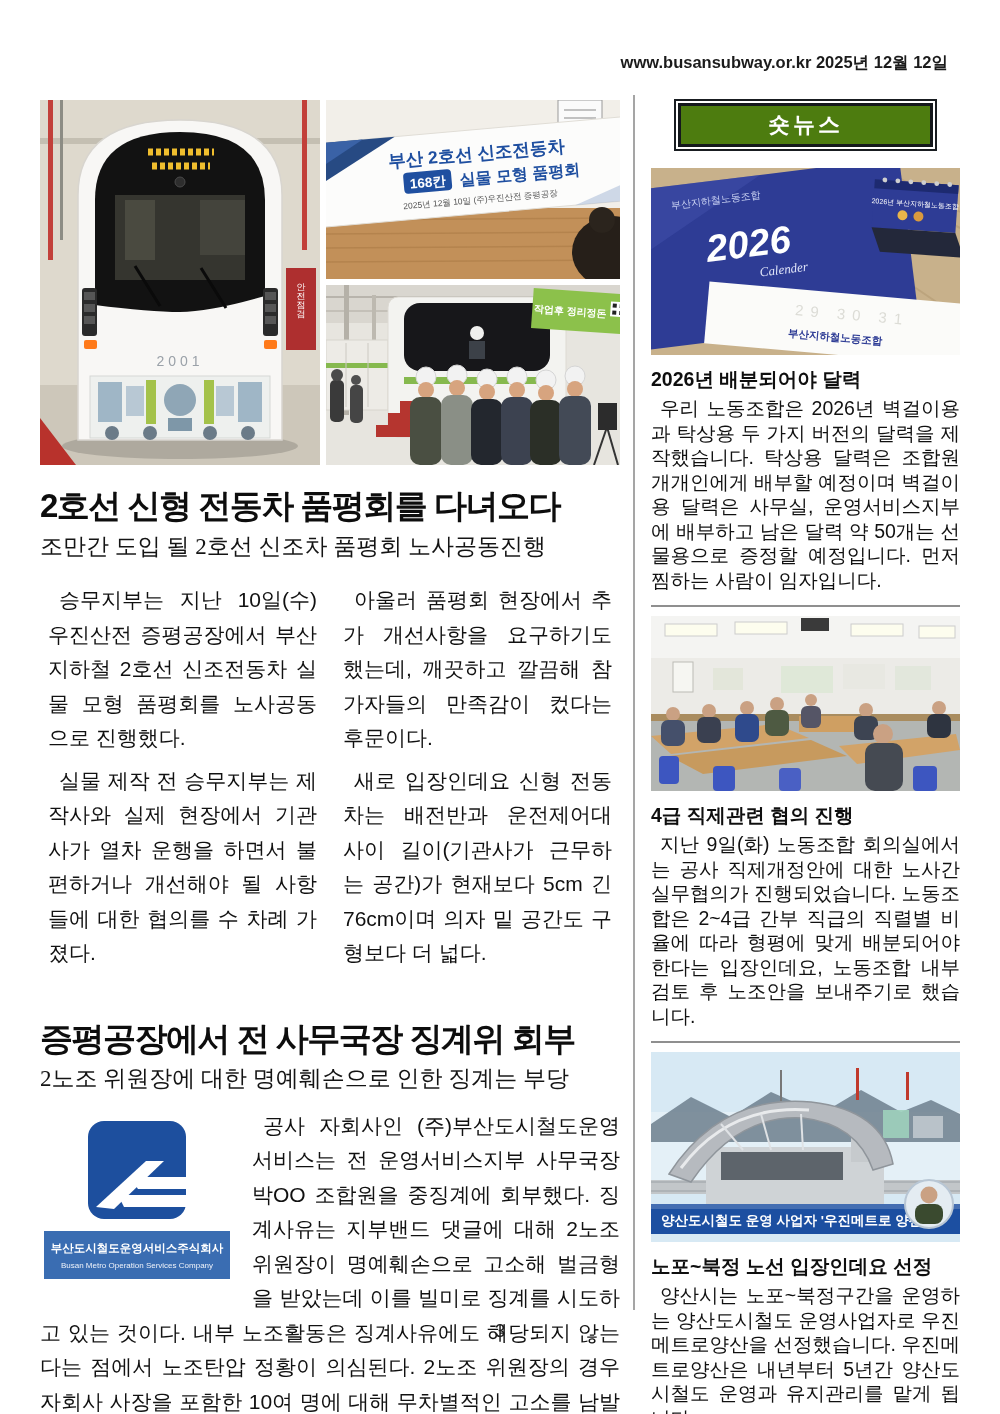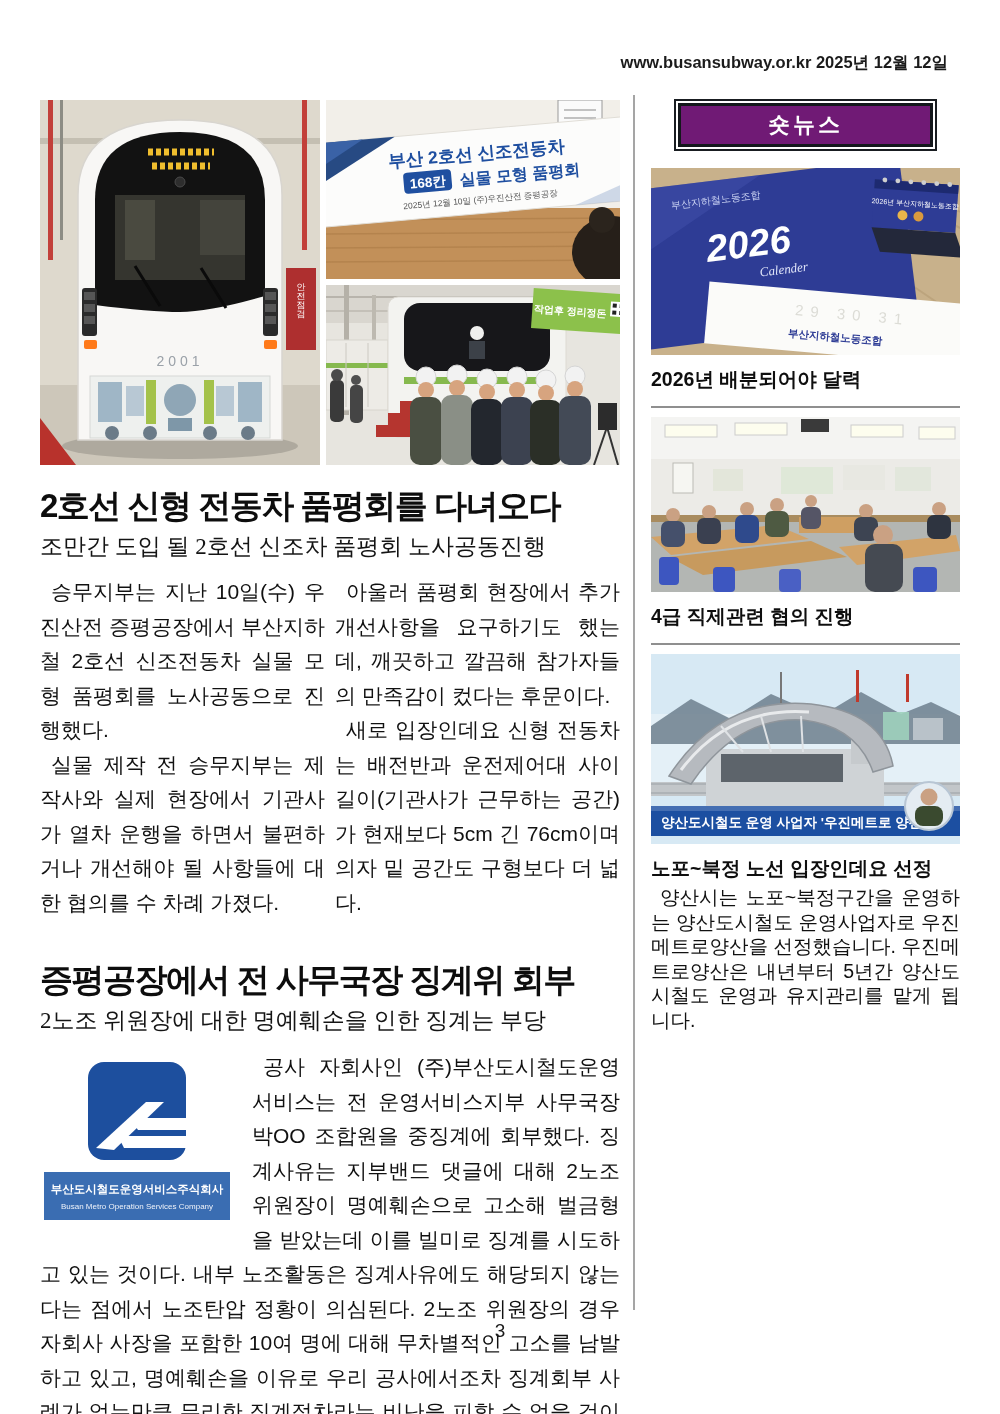--- a/index.html
+++ b/index.html
@@ -9,28 +9,28 @@
   .main-col{position:absolute;left:40px;top:100px;width:580px;}
   .photo-grid{display:flex;gap:6px;height:365px;}
   .photo-stack{display:flex;flex-direction:column;gap:6px;width:294px;}
   .ph{display:block;}
   h1.headline{margin:21px 0 0;font-size:33px;line-height:1.2;font-weight:700;letter-spacing:-1.5px;color:#0d0d0d;white-space:nowrap;}
   h2.subhead{margin:7px 0 0;font-size:23px;line-height:1.2;font-weight:400;color:#141414;
              font-family:"Liberation Serif","DejaVu Serif",serif;white-space:nowrap;}
   .two-col{display:flex;gap:10px;margin-top:15px;}
   .bodycol{width:285px;}
   .bodytext{font-size:21px;line-height:34.5px;text-align:justify;word-break:break-all;color:#111;}
-  .bodytext p{margin:0;text-indent:11px;}
+  .bodytext p{margin:8px;text-indent:11px;}
   .article2-block{margin-top:40px;}
   .article2-body{margin-top:16px;font-size:21px;line-height:34.5px;text-align:justify;word-break:break-all;color:#111;}
   .article2-body p{margin:0;text-indent:11px;}
   .logo-fig{float:left;width:194px;height:172px;margin:6px 18px 4px 0;}
   .v-divider{position:absolute;left:633px;top:95px;width:1.5px;height:1215px;background:#a5a5a5;}
   .right-col{position:absolute;left:651px;top:97px;width:309px;}
-  .shorts-header{width:249px;height:38px;margin:6px auto 0;background:#701a75;border:3px solid #14181c;
+  .shorts-header{width:249px;height:38px;margin:6px auto 0;background:#4d7c0f;border:3px solid #14181c;
                  box-shadow:0 0 0 2px #ffffff,0 0 0 4px #191d21;display:flex;align-items:center;justify-content:center;}
   .shorts-header span{color:#ffffff;font-size:22px;font-weight:700;letter-spacing:3px;}
   .short-photo{margin-top:21px;}
   .short-title{margin:11px 0 3px;font-size:19.5px;font-weight:700;color:#0e0e0e;}
   .short-body{margin:0;font-size:19.5px;line-height:24.5px;text-align:justify;word-break:break-all;color:#111;text-indent:9px;}
   hr.sep{border:none;border-top:2px solid #8f8f8f;margin:13px 0 0;}
   .page-number{position:absolute;left:0;right:0;bottom:72px;text-align:center;font-size:19px;color:#1a1a1a;}
 </style>
 </head>
 <body>
@@ -198,21 +198,21 @@
         <p>실물 제작 전 승무지부는 제작사와 실제 현장에서 기관사가 열차 운행을 하면서 불편하거나 개선해야 될 사항들에 대한 협의를 수 차례 가졌다.</p>
       </div>
       <div class="bodycol bodytext">
         <p>아울러 품평회 현장에서 추가 개선사항을 요구하기도 했는데, 깨끗하고 깔끔해 참가자들의 만족감이 컸다는 후문이다.</p>
         <p>새로 입장인데요 신형 전동차는 배전반과 운전제어대 사이 길이(기관사가 근무하는 공간)가 현재보다 5cm 긴 76cm이며 의자 밑 공간도 구형보다 더 넓다.</p>
       </div>
     </div>
 
     <div class="article2-block">
       <h1 class="headline">증평공장에서 전 사무국장 징계위 회부</h1>
-      <h2 class="subhead">2노조 위원장에 대한 명예훼손을 인한 징계는 부당</h2>
+      <h2 class="subhead">2노조 위원장에 대한 명예훼손으로 인한 징계는 부당</h2>
 
       <div class="article2-body">
         <svg class="logo-fig" viewBox="0 0 194 172">
           <rect width="194" height="172" fill="#ffffff"></rect>
           <rect x="48" y="6" width="98" height="98" rx="16" fill="#1d4f9e"></rect>
           <polygon points="56,92 106,46 124,46 74,94" fill="#ffffff"></polygon>
           <polygon points="90,62 146,62 146,74 98,74" fill="#ffffff"></polygon>
           <polygon points="78,80 146,80 146,92 84,92" fill="#ffffff"></polygon>
           <rect x="4" y="116" width="186" height="48" fill="#3a6db2"></rect>
           <text x="97" y="137" text-anchor="middle" fill="#ffffff" font-size="11.5" font-weight="700">부산도시철도운영서비스주식회사</text>
@@ -258,20 +258,21 @@
           <circle cx="271" cy="14" r="2.4" fill="#cfcfcf"></circle>
           <circle cx="284" cy="14" r="2.4" fill="#cfcfcf"></circle>
           <circle cx="297" cy="14" r="2.4" fill="#cfcfcf"></circle>
         <text x="264" y="38" text-anchor="middle" fill="#ffffff" font-size="7">2026년 부산지하철노동조합</text>
         <circle cx="252" cy="48" r="5" fill="#e8b54a"></circle>
           <circle cx="268" cy="48" r="5" fill="#d99a3e"></circle>
         <polygon points="222,62 306,62 316,86 232,86" fill="#23283a"></polygon>
       </g>
     </svg>
     <h3 class="short-title">2026년 배분되어야 달력</h3>
+    <p class="short-body">우리 노동조합은 2026년 벽걸이용과 탁상용 두 가지 버전의 달력을 제작했습니다. 탁상용 달력은 조합원 개개인에게 배부할 예정이며 벽걸이용 달력은 사무실, 운영서비스지부에 배부하고 남은 달력 약 50개는 선물용으로 증정할 예정입니다. 먼저 찜하는 사람이 임자입니다.</p>
 
     <hr class="sep">
 
     <svg class="ph short-photo" style="margin-top:9px" width="309" height="175" viewBox="0 0 309 175">
       <rect width="309" height="175" fill="#efeeec"></rect>
       <rect width="309" height="42" fill="#f4f4f2"></rect>
       <rect x="14" y="8" width="52" height="12" fill="#fdfdee" stroke="#cccccc"></rect>
       <rect x="84" y="6" width="52" height="12" fill="#fdfdee" stroke="#cccccc"></rect>
       <rect x="200" y="8" width="52" height="12" fill="#fdfdee" stroke="#cccccc"></rect>
       <rect x="268" y="10" width="36" height="12" fill="#fdfdee" stroke="#cccccc"></rect>
@@ -321,20 +322,21 @@
             <circle cx="288" cy="92" r="7" fill="#caa183"></circle>
             <rect x="276" y="98" width="24" height="24" rx="7" fill="#2e3440"></rect>
           </g>
         <g>
             <circle cx="232" cy="118" r="10" fill="#caa183"></circle>
             <rect x="214" y="127" width="38" height="48" rx="10" fill="#454a52"></rect>
           </g>
       </g>
     </svg>
     <h3 class="short-title">4급 직제관련 협의 진행</h3>
+    <p class="short-body">지난 9일(화) 노동조합 회의실에서는 공사 직제개정안에 대한 노사간 실무협의가 진행되었습니다. 노동조합은 2~4급 간부 직급의 직렬별 비율에 따라 형평에 맞게 배분되어야 한다는 입장인데요, 노동조합 내부 검토 후 노조안을 보내주기로 했습니다.</p>
 
     <hr class="sep">
 
     <svg class="ph short-photo" style="margin-top:9px" width="309" height="190" viewBox="0 0 309 190">
       <rect width="309" height="190" fill="#d7e9f4"></rect>
       <rect y="60" width="309" height="70" fill="#e4f0f7"></rect>
       <path d="M0,72 L40,45 L80,65 L120,40 L170,62 L210,38 L250,60 L280,48 L309,62 L309,90 L0,90 Z" fill="#6d7f8d" opacity="0.85"></path>
       <rect x="232" y="58" width="26" height="28" fill="#9fd0bd" opacity="0.9"></rect>
       <rect x="262" y="64" width="30" height="22" fill="#b9c2c9"></rect>
       <line x1="130" y1="18" x2="130" y2="50" stroke="#777" stroke-width="2"></line>

